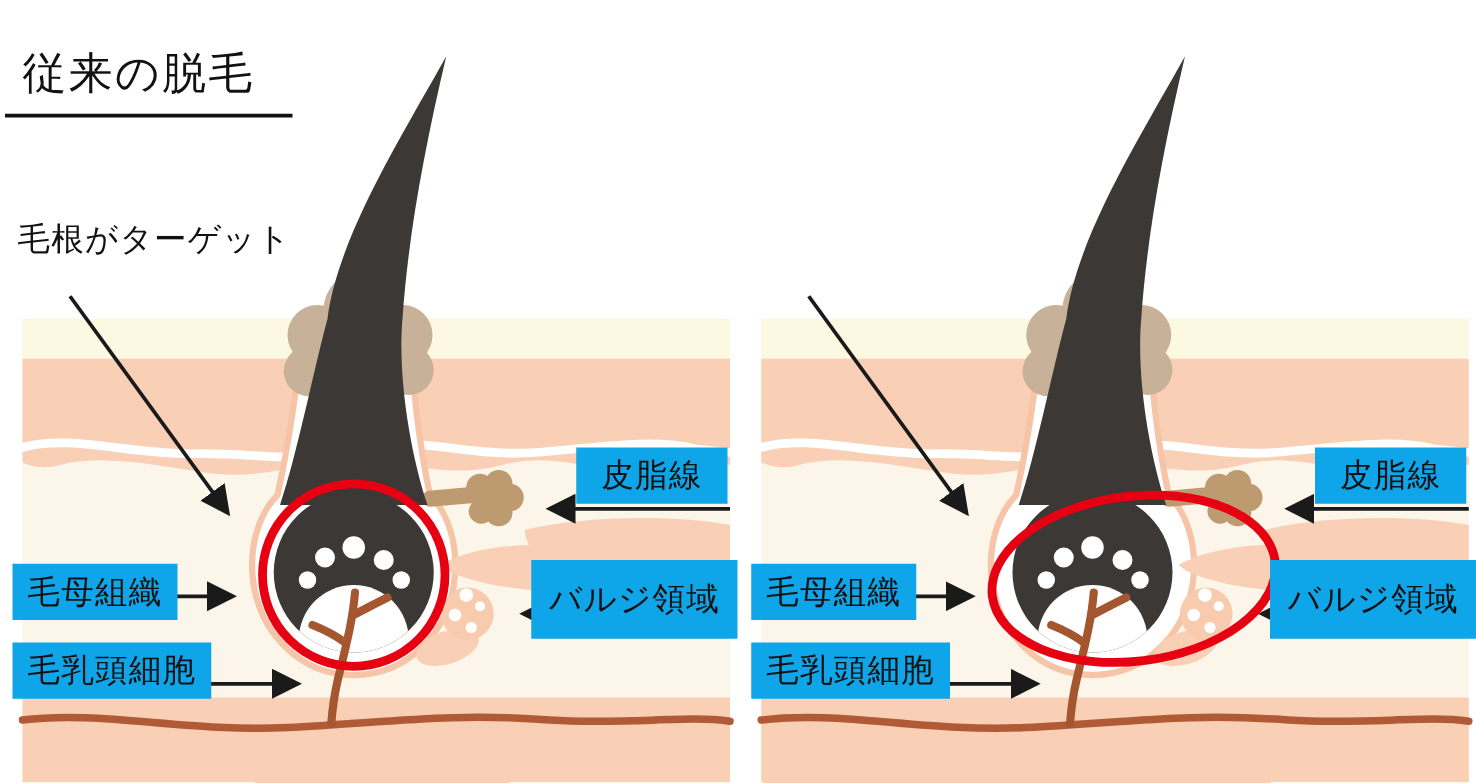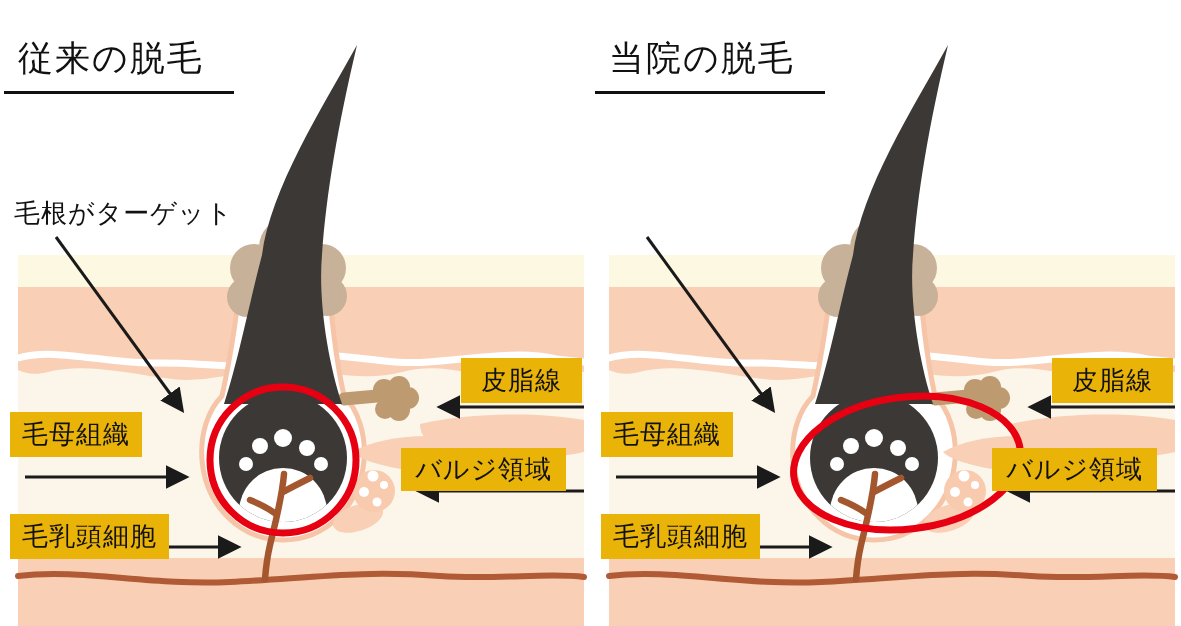--- a/index.html
+++ b/index.html
@@ -4,26 +4,26 @@
 <style>
   html,body{margin:0;padding:0;background:#fff;}
   .stage{position:relative;width:1181px;height:626px;background:#fff;overflow:hidden;
          font-family:"Liberation Sans","DejaVu Sans",sans-serif;color:#111;}
   .panel{position:absolute;top:0;width:590px;height:626px;text-align:right;}
   .panel-left{left:0;}
   .panel-right{left:591px;}
   .panel svg.diagram{position:absolute;left:0;top:0;}
   .title{position:absolute;left:4px;top:2px;font-size:35px;font-weight:500;letter-spacing:2px;
          padding:4px 30px 9px 14px;border-bottom:3px solid #111;white-space:nowrap;}
-  .annotation{position:absolute;left:14px;top:196px;font-size:26px;letter-spacing:1px;white-space:nowrap;}
-  .lbl{position:absolute;font-size:26px;letter-spacing:1px;background:#eab308;padding:5px 12px;white-space:nowrap;}
-  .lbl-matrix{left:10px;top:412px;}
+  .annotation{position:absolute;left:14px;top:174px;font-size:26px;letter-spacing:1px;white-space:nowrap;}
+  .lbl{position:absolute;font-size:26px;letter-spacing:1px;background:#0ea5e9;padding:5px 12px;white-space:nowrap;}
+  .lbl-matrix{left:10px;top:451px;}
   .lbl-papilla{left:10px;top:514px;}
   .lbl-sebaceous{right:8px;top:358px;padding:5px 20px;}
-  .lbl-bulge{right:24px;top:448px;padding:4px 14px;}
+  .lbl-bulge{right:0;top:448px;padding:14px 14px;}
 </style>
 </head>
 <body>
 
 <div class="stage">
 
   <svg width="0" height="0" style="position:absolute" aria-hidden="true">
     <defs>
       <marker id="ah" viewBox="0 0 10 10" refX="8.5" refY="5" markerWidth="8" markerHeight="8" orient="auto-start-reverse">
         <path d="M0,0 L10,5 L0,10 Z" fill="#1a1a1a"></path>
@@ -123,20 +123,19 @@
     <div class="lbl lbl-papilla">毛乳頭細胞</div>
     <div class="lbl lbl-sebaceous">皮脂線</div>
     <div class="lbl lbl-bulge">バルジ領域</div>
   </section>
 
   <section class="panel panel-right">
     <svg class="diagram" viewBox="0 0 590 626" width="590" height="626">
       <use href="#anatomy"></use>
       <ellipse cx="316" cy="463" rx="114" ry="66" fill="none" stroke="#e60012" stroke-width="7" transform="rotate(-7 316 463)"></ellipse>
     </svg>
-    <h2 class="title">当院の脱毛</h2>
     <div class="lbl lbl-matrix">毛母組織</div>
     <div class="lbl lbl-papilla">毛乳頭細胞</div>
     <div class="lbl lbl-sebaceous">皮脂線</div>
     <div class="lbl lbl-bulge">バルジ領域</div>
   </section>
 
 </div>
 
 </body></html>

